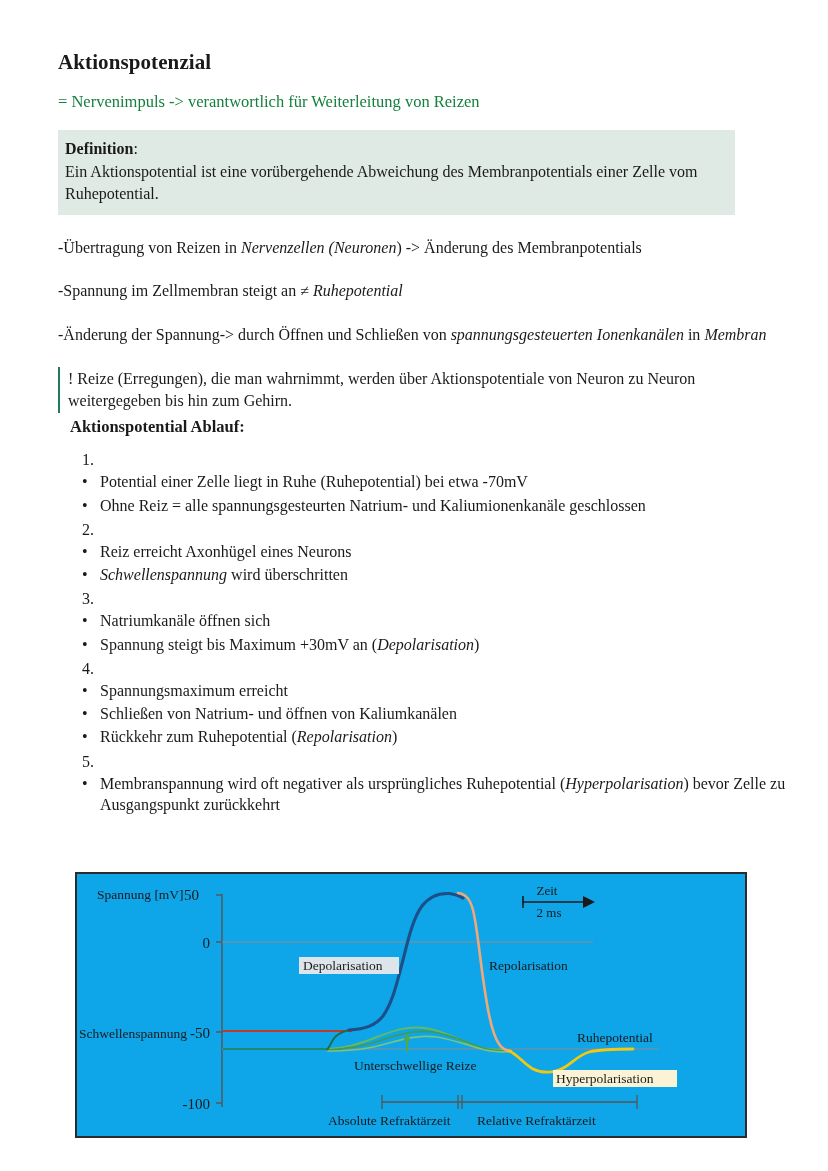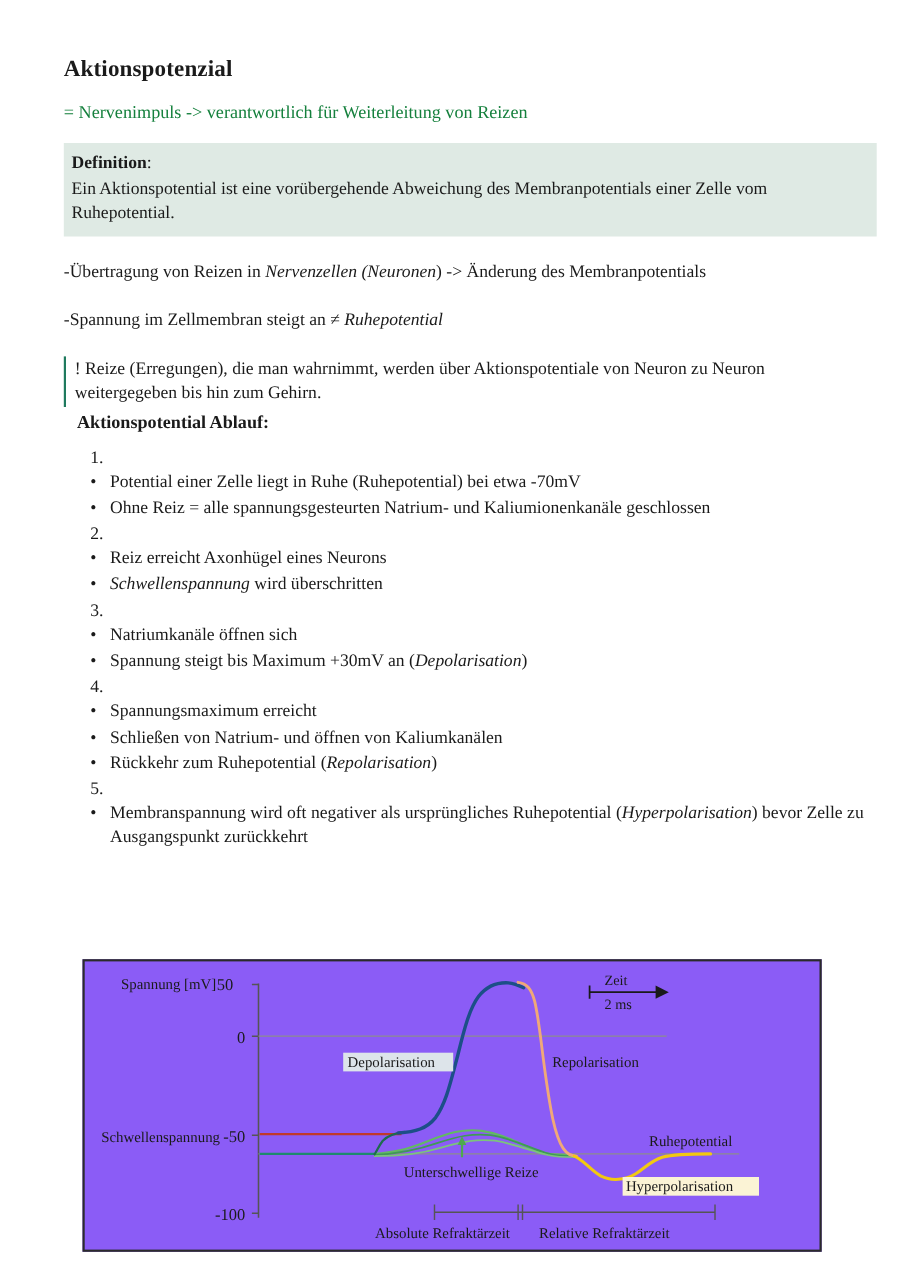--- a/index.html
+++ b/index.html
@@ -45,21 +45,21 @@
     color: #15803d;
     margin: 0 0 18px 0;
     line-height: 1.3;
   }
 
   
   .definition-box {
     background: #dfeae4;
     padding: 8px 8px 10px 7px;
     margin: 0 0 22px 0;
-    width: 739px;
+    width: 677px;
     box-sizing: border-box;
     line-height: 1.38;
     font-size: 16px;
   }
   .definition-box .def-label {
     font-weight: bold;
   }
 
   p.para {
     font-size: 16px;
@@ -109,23 +109,22 @@
   .step-group { margin-bottom: 4px; }
 
   
   .figure {
     position: absolute;
     left: 75px;
     top: 872px;
     width: 672px;
     height: 266px;
     border: 2.5px solid #2b2b2b;
-    background: #8b5cf6;
-    box-sizing: border-box;
-    padding-left: 13px;
+    background: #0ea5e9;
+    box-sizing: border-box;
   }
   .figure svg { display: block; }
 </style>
 </head>
 <body>
 
 <div class="page">
 
   <div class="content">
 
@@ -134,20 +133,21 @@
     <p class="subtitle">= Nervenimpuls -&gt; verantwortlich für Weiterleitung von Reizen</p>
 
     <div class="definition-box">
       <span class="def-label">Definition</span><span>:</span><br>
       <span>Ein Aktionspotential ist eine vorübergehende Abweichung des Membranpotentials einer Zelle vom Ruhepotential.</span>
     </div>
 
     <div id="paragraph-list">
         <p class="para"><span>-Übertragung von Reizen in </span><span class="italic">Nervenzellen (Neuronen</span><span>)  -&gt; Änderung des Membranpotentials</span></p>
         <p class="para"><span>-Spannung im Zellmembran steigt an ≠ </span><span class="italic">Ruhepotential</span></p>
+        <p class="para"><span>-Änderung der Spannung-&gt; durch Öffnen und Schließen von </span><span class="italic">spannungsgesteuerten Ionenkanälen</span><span> in </span><span class="italic">Membran</span></p>
       </div>
 
 
     <div class="callout">
       <span>! Reize (Erregungen), die man wahrnimmt, werden über Aktionspotentiale von Neuron zu Neuron weitergegeben bis hin zum Gehirn.</span>
     </div>
 
     <h2 class="section-title">Aktionspotential Ablauf:</h2>
 
     <div class="steps" id="steps-list">

